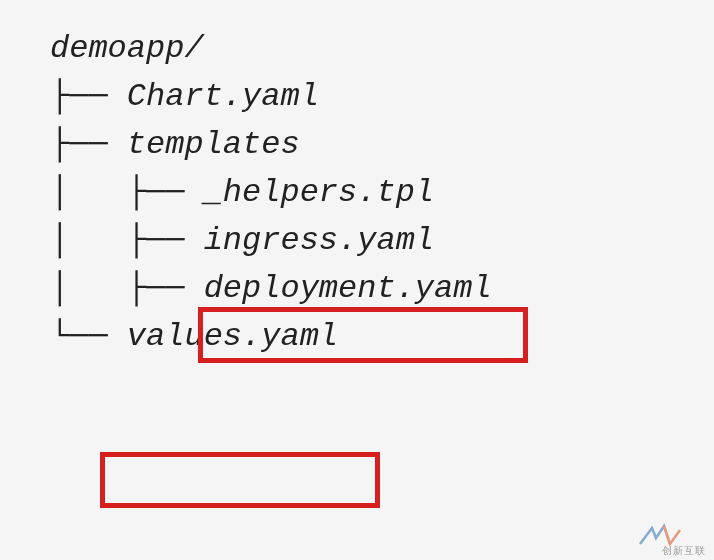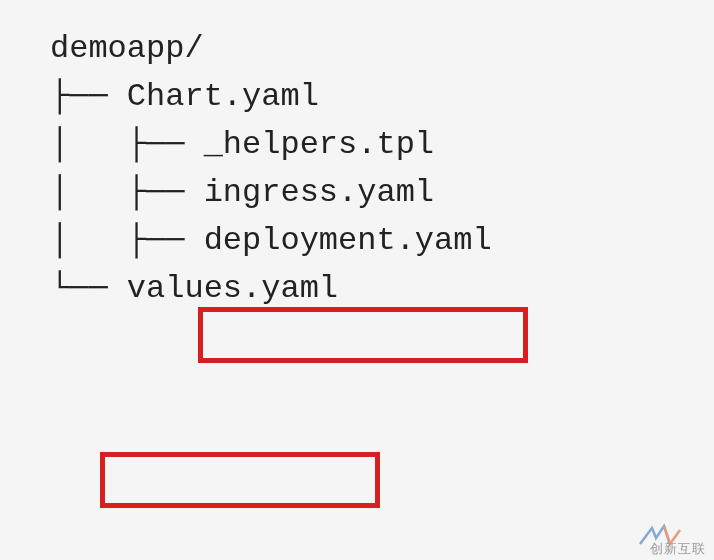--- a/index.html
+++ b/index.html
@@ -12,20 +12,21 @@
       width: 714px;
       height: 560px;
       font-family: "Courier New", Courier, monospace;
       font-size: 32px;
       padding: 25px 0 0 50px;
       position: relative;
       color: #222;
     }
     .tree {
       line-height: 1.5;
+      font-style: italic;
     }
     .tree-line {
       white-space: pre;
       position: relative;
     }
     .highlight-box {
       position: absolute;
       border: 5px solid #d62020;
       background: transparent;
       pointer-events: none;
@@ -54,32 +55,33 @@
       opacity: 0.55;
     }
     .watermark svg {
       width: 72px;
       height: 32px;
     }
     .wm-text {
       position: absolute;
       right: 8px;
       bottom: 2px;
-      font-size: 13px;
+      font-size: 10px;
       font-family: Arial, sans-serif;
       color: #999;
       letter-spacing: 1px;
     }
   </style>
 </head>
 <body>
 
 <div class="tree">
   <div class="tree-line">demoapp/</div>
   <div class="tree-line">├── Chart.yaml</div>
+  <div class="tree-line">├── templates</div>
   <div class="tree-line">│   ├── _helpers.tpl</div>
   <div class="tree-line">│   ├── ingress.yaml</div>
   <div class="tree-line">│   ├── deployment.yaml</div>
   <div class="tree-line">└── values.yaml</div>
 </div>
 
 <div class="highlight-box highlight1"></div>
 <div class="highlight-box highlight2"></div>
 
 <div class="watermark">

